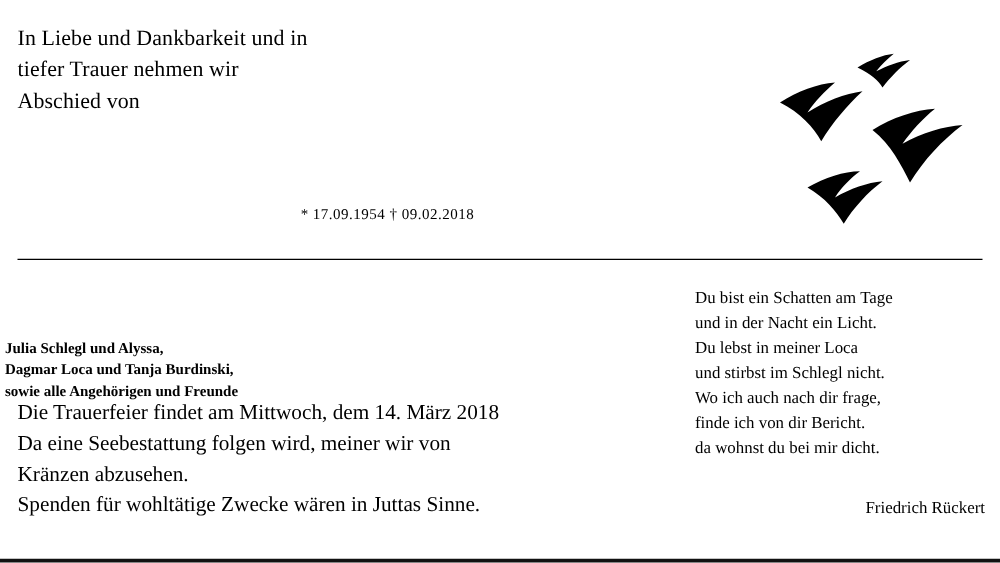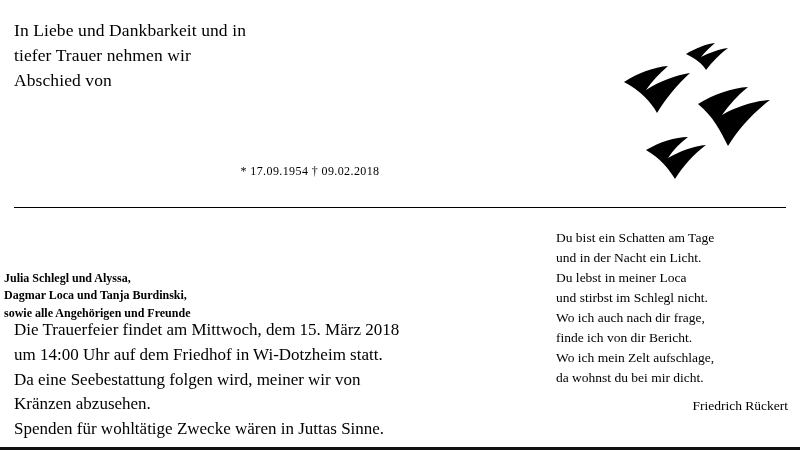--- a/index.html
+++ b/index.html
@@ -148,33 +148,31 @@
 
   <div class="rule"></div>
 
   <div class="mourners">
     <div>Julia Schlegl und Alyssa,</div>
     <div>Dagmar Loca und Tanja Burdinski,</div>
     <div>sowie alle Angehörigen und Freunde</div>
   </div>
 
   <div class="service">
-    <div>Die Trauerfeier findet am Mittwoch, dem 15. März 2018</div>
-    <div>um 14:00 Uhr auf dem Friedhof in Wi-Dotzheim statt.</div>
+    <div>Die Trauerfeier findet am Mittwoch, dem 14. März 2018</div>
     <div>Da eine Seebestattung folgen wird, meiner wir von</div>
     <div>Kränzen abzusehen.</div>
     <div>Spenden für wohltätige Zwecke wären in Juttas Sinne.</div>
   </div>
 
   <div class="poem">
     <div>Du bist ein Schatten am Tage</div>
     <div>und in der Nacht ein Licht.</div>
     <div>Du lebst in meiner Loca</div>
     <div>und stirbst im Schlegl nicht.</div>
     <div>Wo ich auch nach dir frage,</div>
     <div>finde ich von dir Bericht.</div>
-    <div>Wo ich mein Zelt aufschlage,</div>
     <div>da wohnst du bei mir dicht.</div>
   </div>
 
   <div class="poem-author">Friedrich Rückert</div>
 
 </div>
 
 </body></html>

